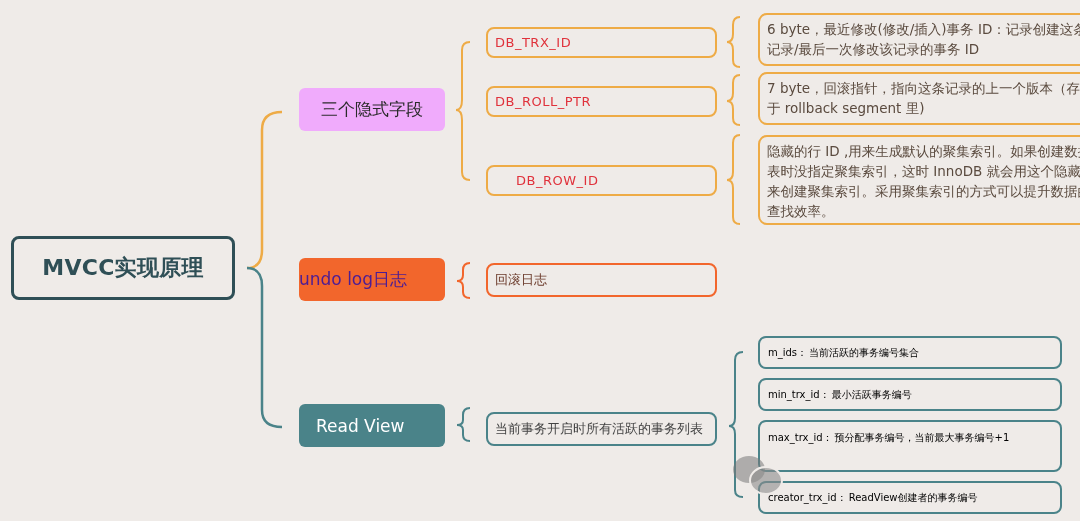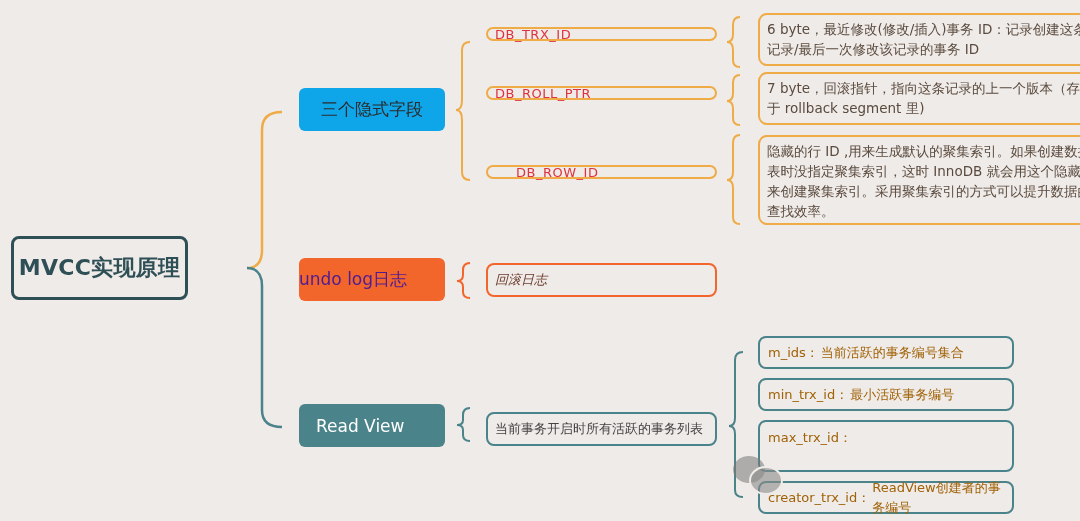--- a/index.html
+++ b/index.html
@@ -6,64 +6,64 @@
   body {
     width:1080px; height:521px; overflow:hidden;
     background:#efebe8;
     font-family:"DejaVu Sans", "Liberation Sans", sans-serif;
     position:relative;
   }
   .abs { position:absolute; box-sizing:border-box; }
   svg.lines { position:absolute; left:0; top:0; width:1080px; height:521px; pointer-events:none; }
 
   .root {
-    left:11px; top:236px; width:177px; height:64px;
+    left:11px; top:236px; width:224px; height:64px;
     border:3px solid #2f4f56; border-radius:8px;
     display:flex; align-items:center; justify-content:center;
     font-size:22px; color:#2f4f56; font-weight:600; letter-spacing:0.3px;
     background:#efebe8;
   }
   .l1 {
     left:299px; width:146px; height:43px; border-radius:6px;
     display:flex; align-items:center; padding-left:17px;
     font-size:17px;
   }
-  .l1.hidden-fields { top:88px; background:#0ea5e9; color:#2b2b2b; justify-content:center; padding-left:0; }
+  .l1.hidden-fields { top:88px; background:#f0abfc; color:#2b2b2b; justify-content:center; padding-left:0; }
   .l1.undo { top:258px; background:#f2662c; color:#4c1d95; padding-left:0; }
   .l1.readview { top:404px; background:#4a8389; color:#ffffff; }
 
   .field {
-    left:486px; width:231px; height:14px;
+    left:486px; width:231px; height:31px;
     border:2px solid #eeab46; border-radius:8px;
     display:flex; align-items:center; padding-left:7px;
     font-size:13px; color:#e0323c; letter-spacing:0.5px;
   }
   .desc {
     left:758px; width:350px;
     border:2px solid #eeab46; border-radius:9px;
     padding:4px 6px 4px 7px;
     font-size:13.5px; line-height:20px; color:#5a4a3e;
   }
   .undo-desc {
     left:486px; top:263px; width:231px; height:34px;
     border:2px solid #f2662c; border-radius:8px;
     display:flex; align-items:center; padding-left:7px;
-    font-size:13px; color:#6b3a2a;font-style:italic;
+    font-size:13px; color:#6b3a2a;
   }
   .rv-desc {
     left:486px; top:412px; width:231px; height:34px;
     border:2px solid #4a8389; border-radius:8px;
     display:flex; align-items:center; padding-left:7px;
     font-size:13px; color:#444;
     white-space:nowrap; overflow:hidden;
   }
   .rv-item {
-    left:758px; width:256px;
+    left:758px; width:304px;
     border:2px solid #4a8389; border-radius:8px;
-    padding:0 8px; font-size:13px; color:#a16207; line-height:20px;
+    padding:0 8px; font-size:10px; color:#000000; line-height:20px;
     display:flex; align-items:center;
   }
   .rv-item.multi { align-items:flex-start; padding-top:6px; }
   .rv-item .k { white-space:nowrap; }
   .rv-item .v { padding-left:2px; }
 
   .watermark {
     left:733px; top:454px; height:40px;
     display:flex; align-items:center; gap:8px;
     color:rgba(120,120,120,0.55); font-size:28px; letter-spacing:1px;
@@ -140,20 +140,21 @@
 <div class="abs rv-item" style="top:336px; height:33px;">
   <span class="k">m_ids：</span>
   <span class="v">当前活跃的事务编号集合</span>
 </div>
 <div class="abs rv-item" style="top:378px; height:33px;">
   <span class="k">min_trx_id：</span>
   <span class="v">最小活跃事务编号</span>
 </div>
 <div class="abs rv-item multi" style="top:420px; height:52px;">
   <span class="k">max_trx_id：</span>
+  <span class="v">预分配事务编号，当前最大事务编号+1</span>
 </div>
 <div class="abs rv-item" style="top:481px; height:33px;">
   <span class="k">creator_trx_id：</span>
   <span class="v">ReadView创建者的事务编号</span>
 </div>
 
 <div class="abs watermark">
   <div class="wm-icon">
     <div class="b1"></div>
       <div class="b2"></div>

